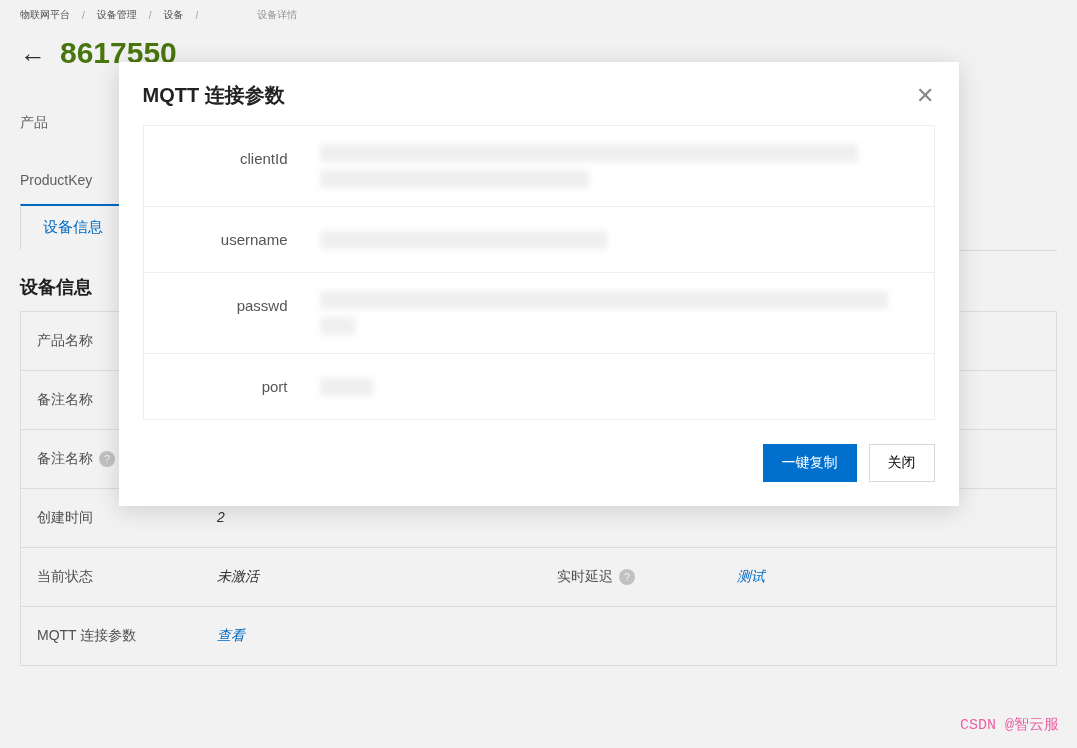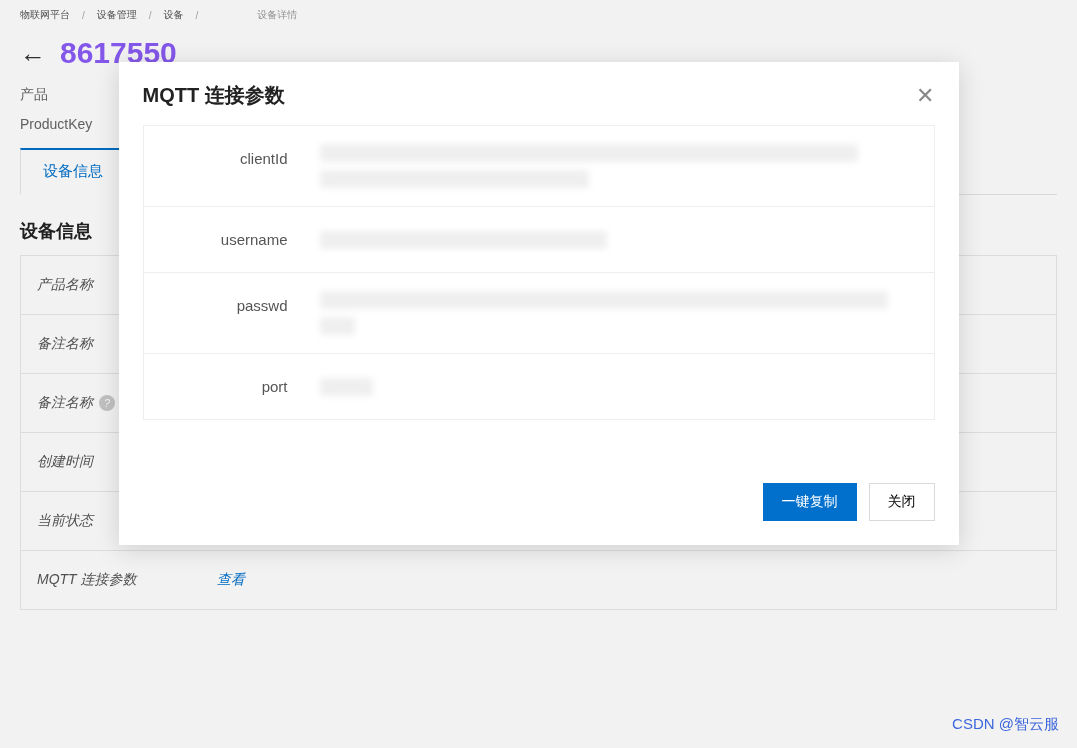--- a/index.html
+++ b/index.html
@@ -4,59 +4,59 @@
 <style>
 * { box-sizing: border-box; margin: 0; padding: 0; }
 body { font-family: -apple-system, BlinkMacSystemFont, "Segoe UI", "PingFang SC", "Microsoft YaHei", sans-serif; background: #fff; color: #333; width: 1077px; height: 748px; overflow: hidden; position: relative; }
 
 .breadcrumb { padding: 8px 20px; font-size: 10px; color: #555; display: flex; align-items: center; gap: 12px; }
 .breadcrumb span.sep { color: #aaa; }
 .breadcrumb .last { color: #999; margin-left: 47px; }
 
 .page-title-row { display: flex; align-items: center; gap: 14px; padding: 6px 20px 10px; }
 .back-arrow { font-size: 26px; color: #333; cursor: pointer; font-weight: bold; }
-.page-title { font-size: 30px; font-weight: 700; color: #8b5cf6; }
+.page-title { font-size: 30px; font-weight: 700; color: #4d7c0f; }
 
 .meta-rows { padding: 0 20px; font-size: 14px; color: #555; }
 .meta-row { display: flex; padding: 6px 0; }
-.meta-row .ml { width: 160px; color: #666; }
+.meta-row .ml { width: 160px; color: #666; margin-top: 28px; }
 .meta-row .mv { color: #333; }
 
 .tabs { display: flex; border-bottom: 1px solid #e5e5e5; margin: 10px 20px 0; }
 .tab { padding: 12px 22px; font-size: 15px; color: #555; cursor: pointer; border: 1px solid transparent; border-bottom: none; }
 .tab.active { color: #0070cc; border-color: #e5e5e5; border-bottom: 2px solid #fff; margin-bottom: -1px; font-weight: 500; border-top: 2px solid #0070cc; }
 
 .section-title { font-size: 18px; font-weight: 600; padding: 24px 20px 12px; color: #222; }
 
 .info-table { margin: 0 20px; border: 1px solid #e8e8e8; border-bottom: none; }
 .info-row { display: flex; border-bottom: 1px solid #e8e8e8; }
-.info-cell-label { width: 180px; padding: 20px 16px; font-size: 14px; color: #555; display: flex; align-items: center; gap: 6px; font-style: italic; }
+.info-cell-label { width: 180px; padding: 20px 16px; font-size: 14px; color: #555; display: flex; align-items: center; gap: 6px; }
 .info-cell-value { flex: 1; padding: 20px 16px; font-size: 14px; color: #333; font-style: italic; }
 .info-cell-label2 { width: 180px; padding: 20px 16px; font-size: 14px; color: #555; display: flex; align-items: center; gap: 6px; }
 .link { color: #0070cc; cursor: pointer; }
 .help-icon { display: inline-flex; width: 16px; height: 16px; border-radius: 50%; background: #ccc; color: #fff; font-size: 11px; align-items: center; justify-content: center; }
 
 .modal-overlay { position: absolute; inset: 0; background: rgba(0,0,0,0.05); display: flex; align-items: flex-start; justify-content: center; }
 .modal { background: #fff; width: 840px; margin-top: 62px; box-shadow: 0 4px 24px rgba(0,0,0,0.15); padding: 0; }
 .modal-header { display: flex; justify-content: space-between; align-items: center; padding: 20px 24px 16px; }
 .modal-title { font-size: 20px; font-weight: 600; color: #222; }
 .close-x { font-size: 22px; color: #888; cursor: pointer; line-height: 1; }
 
 .modal-body { padding: 0 24px; }
 .param-table { border: 1px solid #eee; border-bottom: none; }
 .param-row { display: flex; border-bottom: 1px solid #eee; text-align: right; }
 .param-label { width: 160px; padding: 24px 16px; font-size: 15px; color: #555; }
 .param-value { flex: 1; padding: 18px 16px; display: flex; flex-wrap: wrap; gap: 8px; align-items: center; }
 .blur-block { height: 18px; background: #efefef; border-radius: 2px; filter: blur(3px); }
 
 .modal-footer { display: flex; justify-content: flex-end; gap: 12px; padding: 24px; }
-.btn { padding: 9px 18px; font-size: 14px; border: 1px solid #d9d9d9; background: #fff; cursor: pointer; margin-top: 39px; }
+.btn { padding: 9px 18px; font-size: 14px; border: 1px solid #d9d9d9; background: #fff; cursor: pointer; }
 .btn-primary { background: #0070cc; border-color: #0070cc; color: #fff; }
 
-.watermark { position: absolute; bottom: 14px; right: 18px; color: #1d4ed8; font-size: 15px; opacity: 0.85; }
+.watermark { position: absolute; bottom: 14px; right: 18px; color: #ec4899; font-size: 15px; opacity: 0.85; font-family: Liberation Mono, monospace; }
 </style>
 </head>
 <body>
 
 <div class="breadcrumb">
   <span>物联网平台</span>
   <span class="sep">/</span>
   <span>设备管理</span>
   <span class="sep">/</span>
   <span>设备</span>

